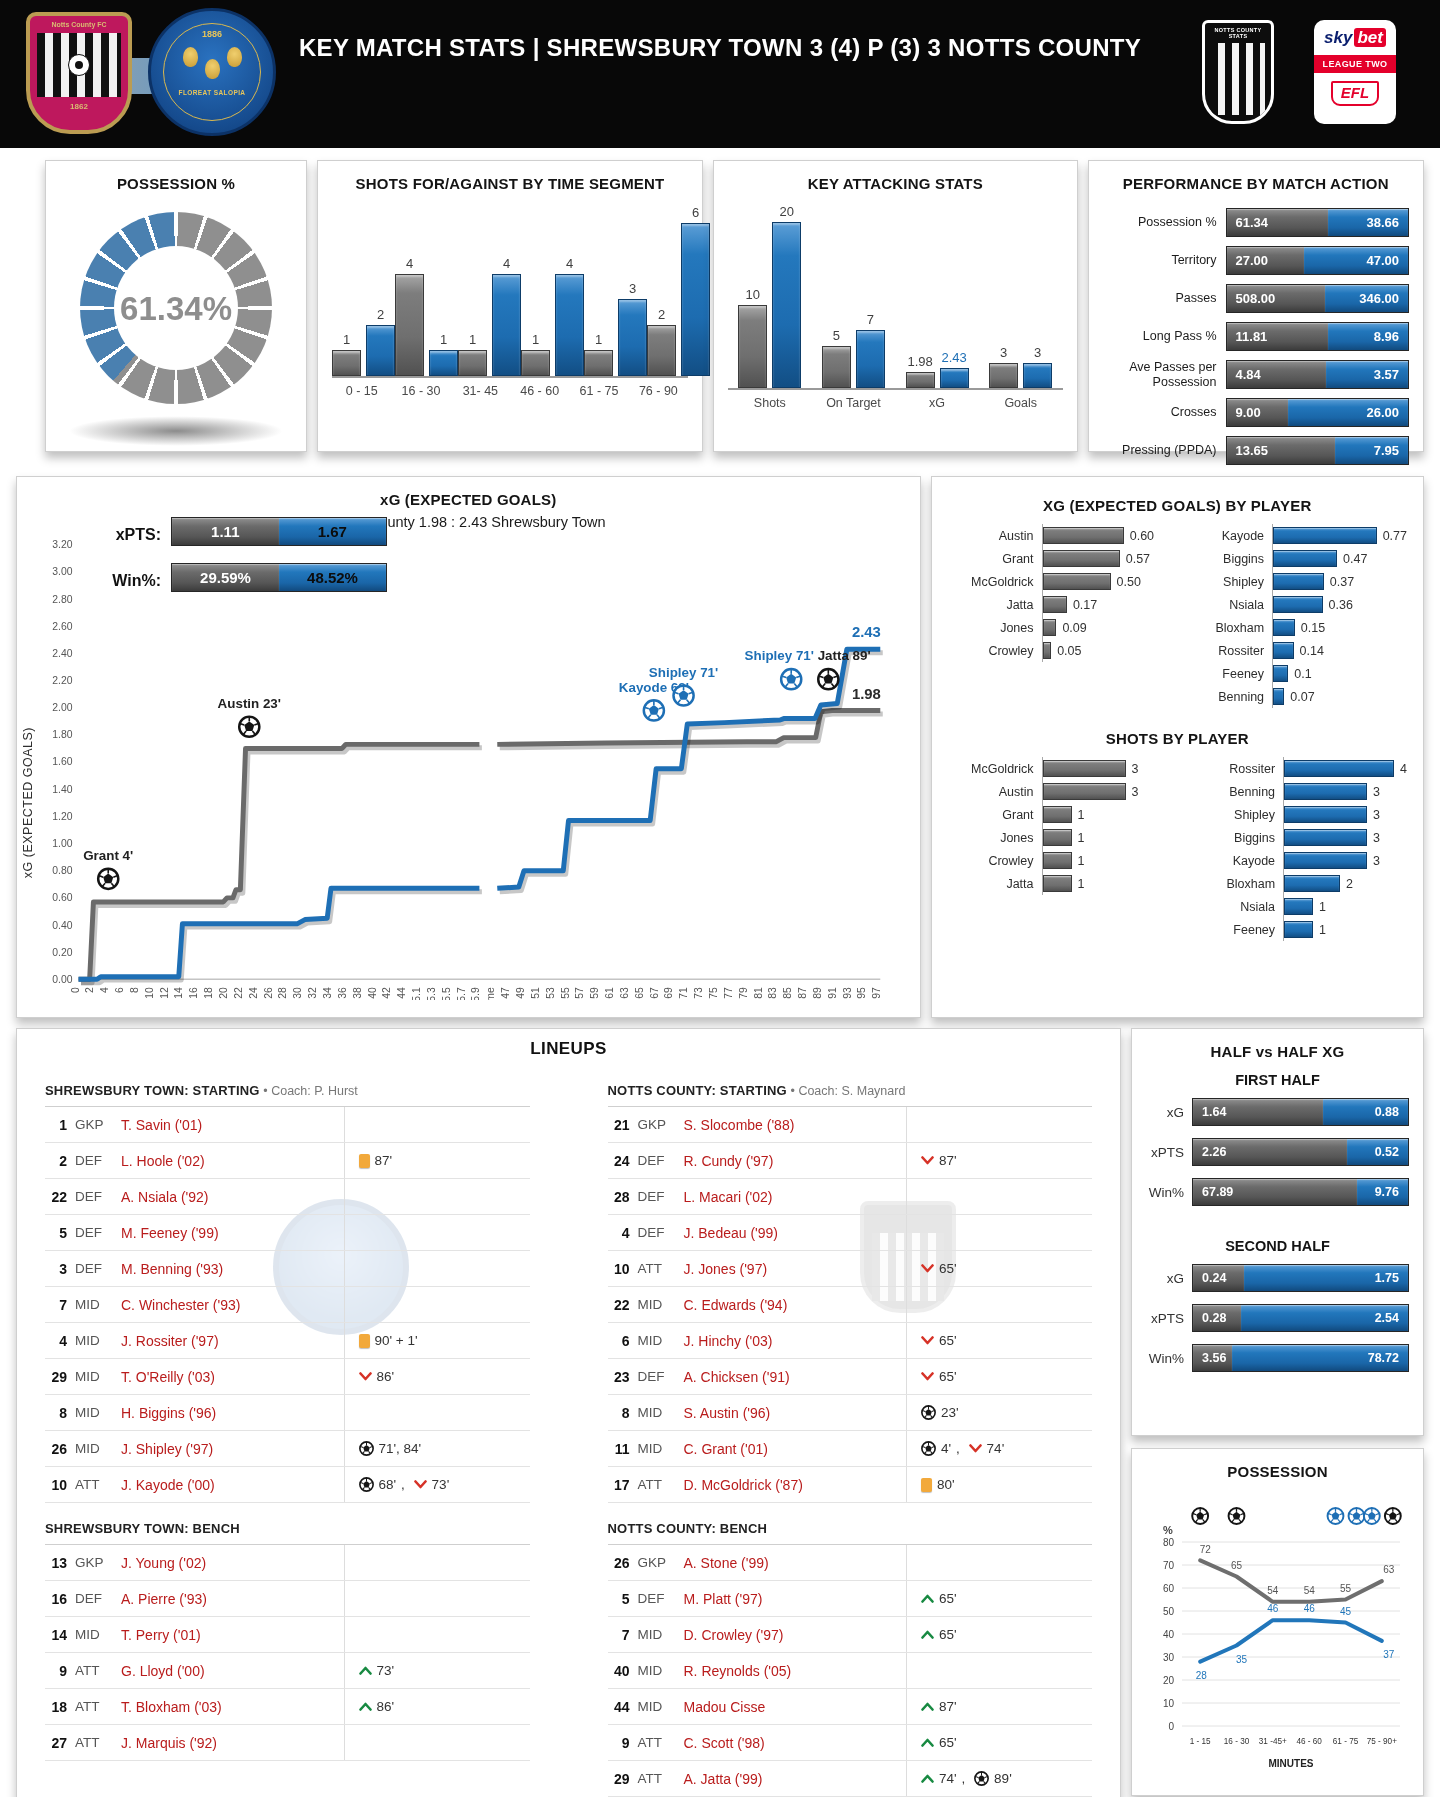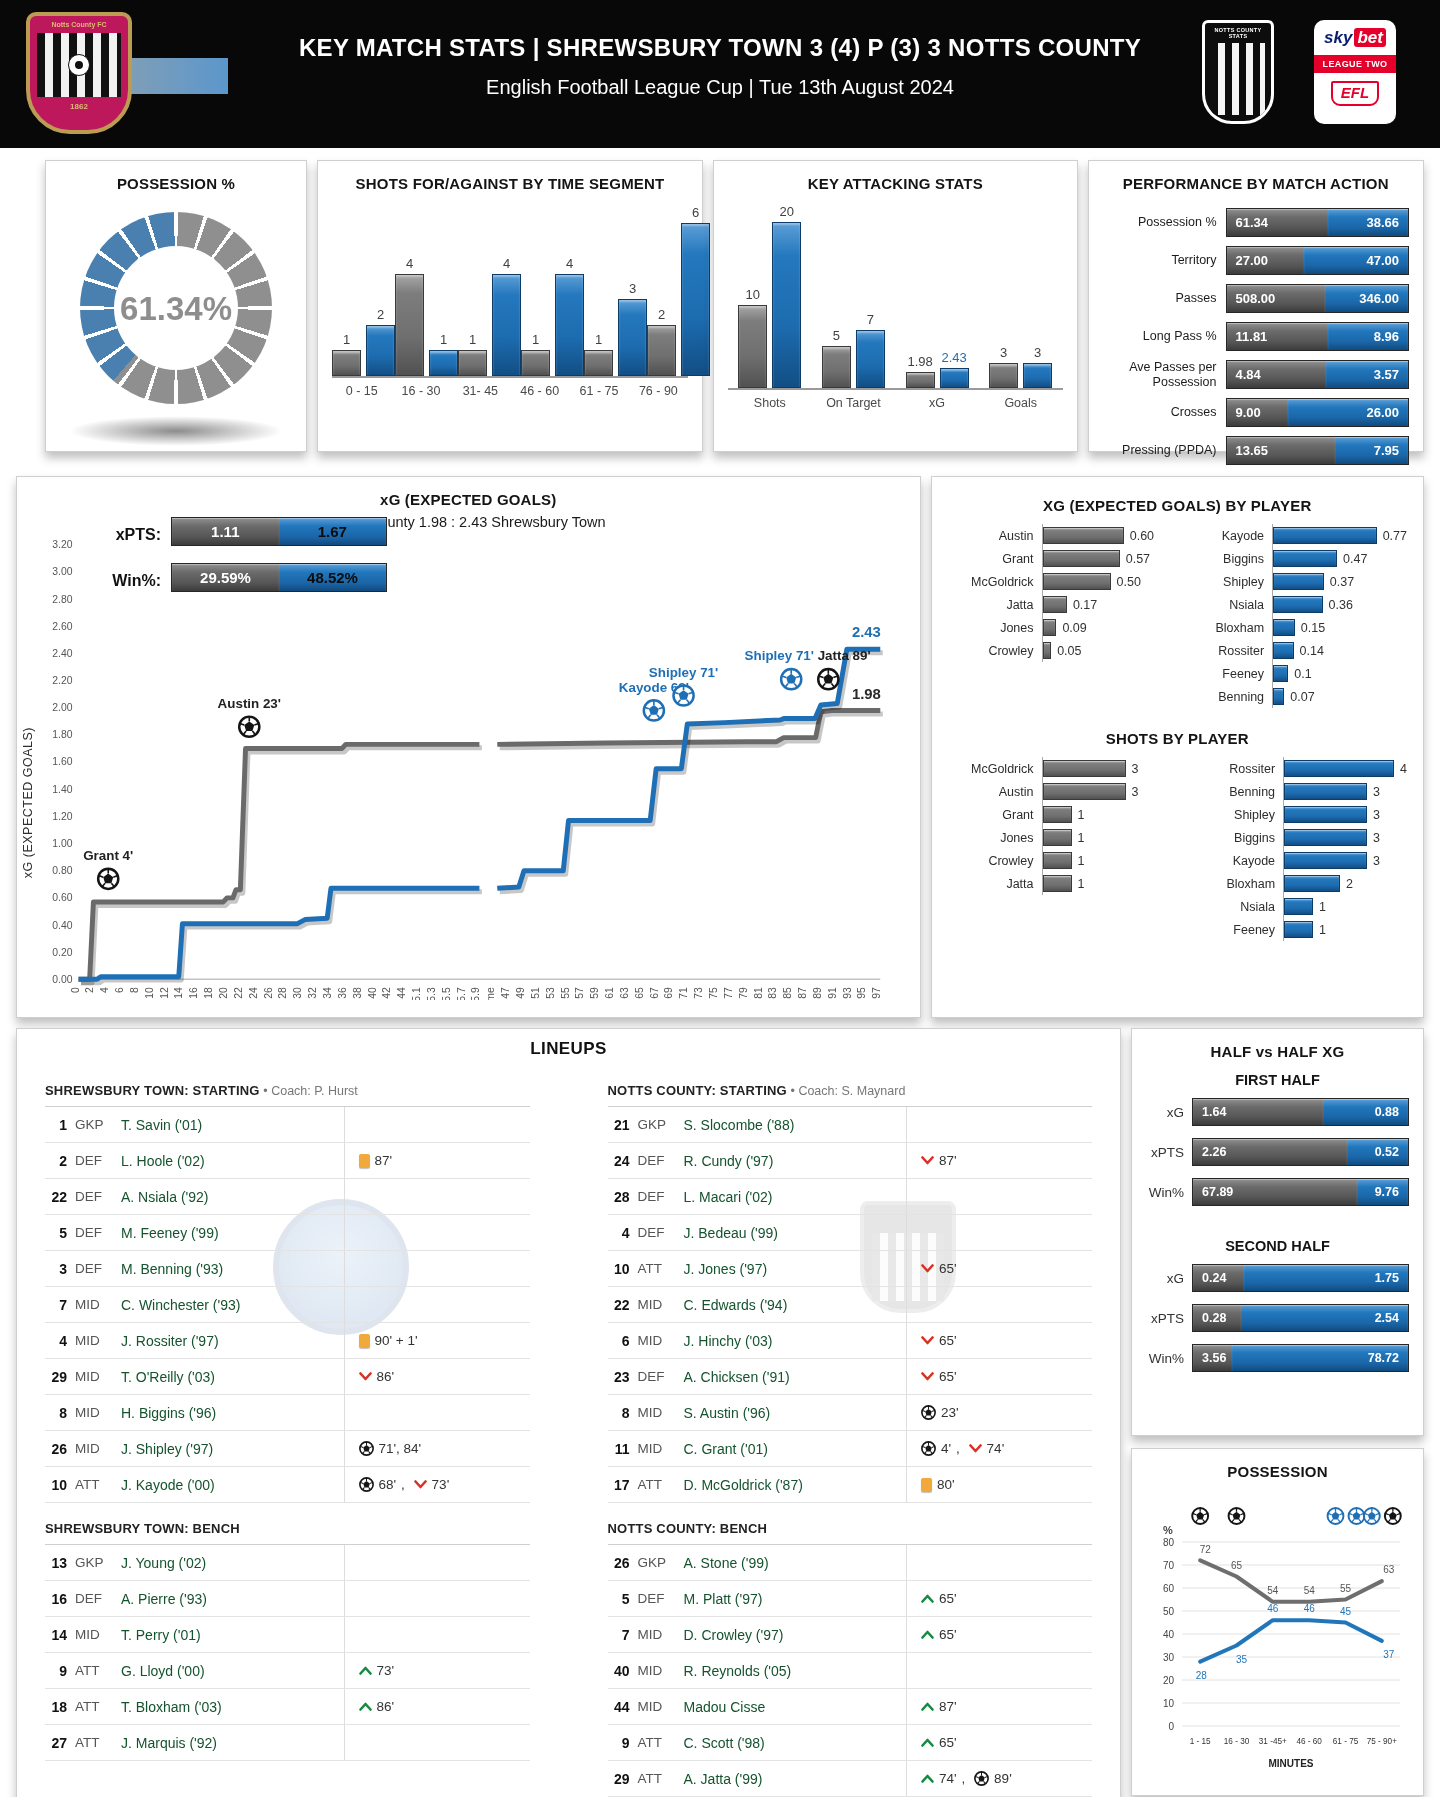--- a/index.html
+++ b/index.html
@@ -101,21 +101,21 @@
   .lu-title{font-size:17px;font-weight:bold;text-align:center;margin:0 0 22px 0;letter-spacing:.4px;color:#111;}
   .lu-cols{display:flex;gap:78px;}
   .lu-col{flex:1;position:relative;}
   .lu-sec{font-size:13px;color:#222;padding-bottom:8px;border-bottom:1px solid #cfcfcf;margin-top:2px;position:relative;z-index:2;}
   .lu-sec.bench{margin-top:18px;}
   .lu-sec-title{font-weight:bold;letter-spacing:.2px;}
   .lu-coach{color:#777;font-size:12.5px;}
   .lu-row{display:grid;grid-template-columns:30px 46px 1fr 186px;align-items:center;height:35px;border-bottom:1px solid #e3e3e3;position:relative;z-index:2;}
   .lu-num{font-weight:bold;font-size:14px;color:#111;text-align:right;padding-right:8px;}
   .lu-pos{font-size:13.5px;color:#555;}
-  .lu-name{font-size:14px;color:#14532d;}
+  .lu-name{font-size:14px;color:#b91c1c;}
   .lu-events{border-left:1px solid #ddd;height:100%;display:flex;align-items:center;padding-left:14px;font-size:13.5px;color:#333;gap:5px;white-space:nowrap;}
   .yc{display:inline-block;width:11px;height:14px;border-radius:2px;box-shadow:0 1px 1px rgba(0,0,0,.25);}
   .wm{position:absolute;z-index:1;opacity:.14;pointer-events:none;}
   .wm-shrews{left:228px;top:118px;width:136px;height:136px;border-radius:50%;background:radial-gradient(circle at 50% 40%,#7aa7dd,#2a67ac 70%);border:6px solid #1d4f8c;box-sizing:border-box;}
   .wm-notts{left:252px;top:120px;width:96px;height:112px;background:#555;border:4px solid #888;border-radius:8px 8px 40px 40px;box-sizing:border-box;}
   .wm-notts::after{content:"";position:absolute;inset:28px 8px 8px 8px;background:repeating-linear-gradient(90deg,#666 0 8px,#eee 8px 16px);}
   
   .hh-sec{font-size:14.5px;font-weight:bold;text-align:center;margin:12px 0 10px 0;color:#141414;}
   .hh-rows{padding:0 14px 0 4px;}
   .hh-row{display:flex;align-items:center;gap:8px;margin-bottom:12px;}
@@ -131,23 +131,32 @@
 <div class="page">
   <header>
     <div class="hdr-connector"></div>
     <div class="badge-notts">
       <div class="bn-top">Notts County FC</div>
       <div class="bn-stripes">
           <div class="bn-ball"></div>
         </div>
       <div class="bn-year">1862</div>
     </div>
+    <div class="badge-shrews">
+      <div class="bs-ring"></div>
+      <div class="bs-year">1886</div>
+      <div class="bs-lions">
+          <div class="bs-lion"></div>
+          <div class="bs-lion mid"></div>
+          <div class="bs-lion"></div>
+        </div>
+      <div class="bs-motto">FLOREAT SALOPIA</div>
+    </div>
     <div class="hdr-titles">
       <div class="hdr-title">KEY MATCH STATS | SHREWSBURY TOWN 3 (4) P (3) 3 NOTTS COUNTY</div>
-      <div class="hdr-sub">English Football League Cup | Tue 13th August 2024</div>
     </div>
     <div class="logo-stats">
       <div class="ls-txt">NOTTS COUNTY STATS</div>
       <div class="ls-stripes"></div>
     </div>
     <div class="logo-skybet">
       <div class="sb-row1"><span>sky</span><span class="sb-bet">bet</span></div>
       <div class="sb-band">LEAGUE TWO</div>
       <div class="sb-efl">EFL</div>
     </div>

